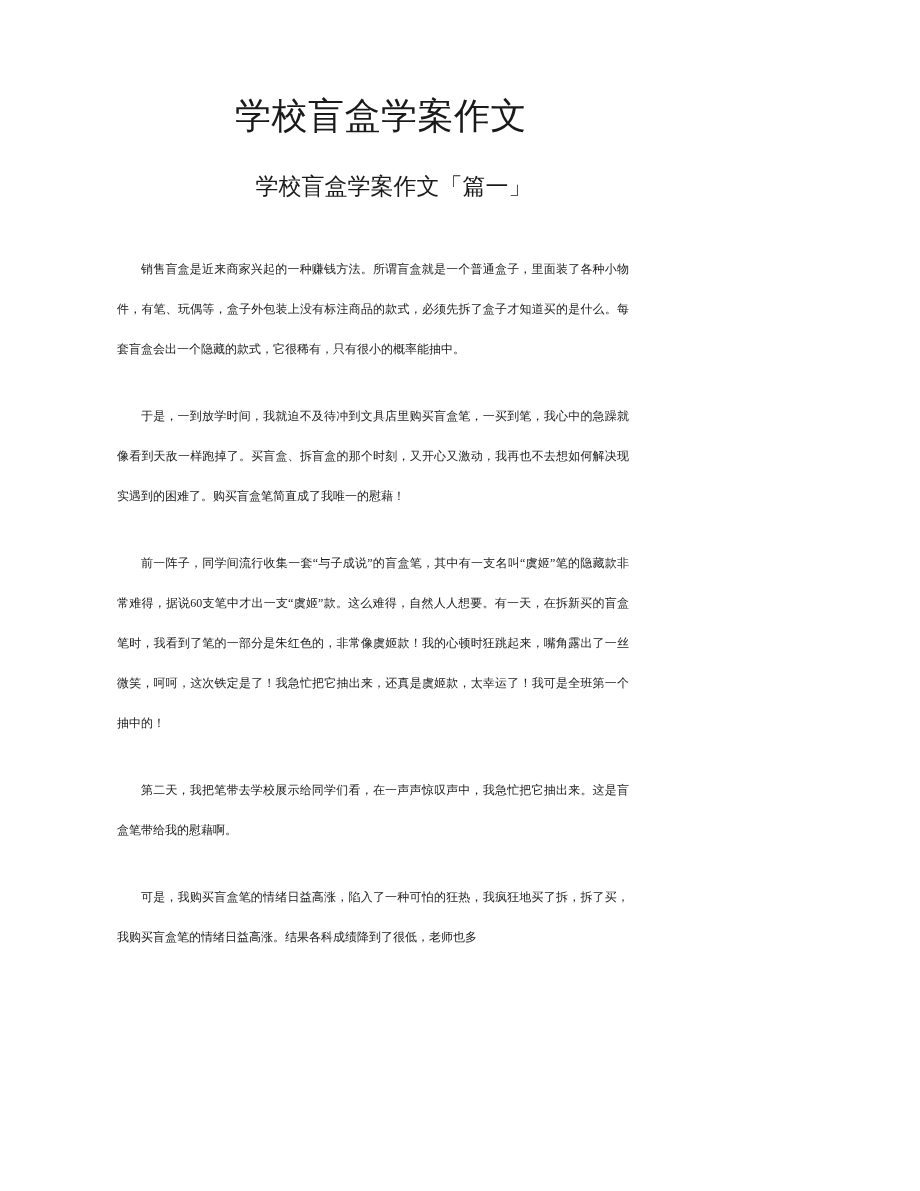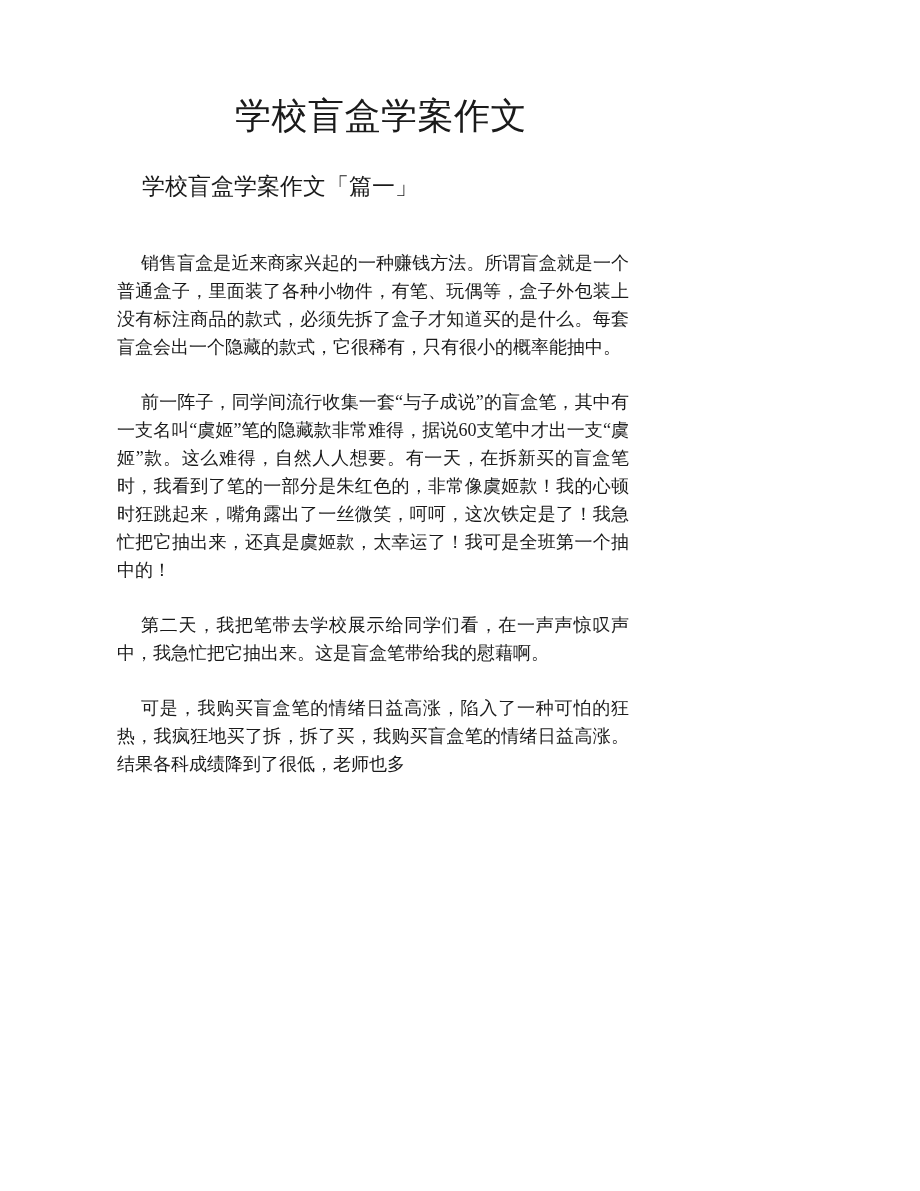--- a/index.html
+++ b/index.html
@@ -28,40 +28,42 @@
     text-align: center;
     margin: 0 0 36px 0;
     letter-spacing: 0.5px;
   }
   .section-heading {
     font-size: 23px;
     font-weight: 400;
     line-height: 25px;
     margin: 0 0 50px 0;
     text-indent: 25px;
+    text-align: center;
   }
   .body-para {
-    font-size: 18px;
-    line-height: 28px;
+    font-size: 12px;
+    line-height: 40px;
     margin: 0 16px 27px 0;
     text-align: justify;
     text-indent: 24px;
     word-break: break-all;
   }
 </style>
 </head>
 <body>
 
 <div class="page">
   <h1 class="doc-title">学校盲盒学案作文</h1>
 
   <h2 class="section-heading">学校盲盒学案作文「篇一」</h2>
 
   <p class="body-para">销售盲盒是近来商家兴起的一种赚钱方法。所谓盲盒就是一个普通盒子，里面装了各种小物件，有笔、玩偶等，盒子外包装上没有标注商品的款式，必须先拆了盒子才知道买的是什么。每套盲盒会出一个隐藏的款式，它很稀有，只有很小的概率能抽中。</p>
 
 
+  <p class="body-para">于是，一到放学时间，我就迫不及待冲到文具店里购买盲盒笔，一买到笔，我心中的急躁就像看到天敌一样跑掉了。买盲盒、拆盲盒的那个时刻，又开心又激动，我再也不去想如何解决现实遇到的困难了。购买盲盒笔简直成了我唯一的慰藉！</p>
 
   <p class="body-para">前一阵子，同学间流行收集一套“与子成说”的盲盒笔，其中有一支名叫“虞姬”笔的隐藏款非常难得，据说60支笔中才出一支“虞姬”款。这么难得，自然人人想要。有一天，在拆新买的盲盒笔时，我看到了笔的一部分是朱红色的，非常像虞姬款！我的心顿时狂跳起来，嘴角露出了一丝微笑，呵呵，这次铁定是了！我急忙把它抽出来，还真是虞姬款，太幸运了！我可是全班第一个抽中的！</p>
 
   <p class="body-para">第二天，我把笔带去学校展示给同学们看，在一声声惊叹声中，我急忙把它抽出来。这是盲盒笔带给我的慰藉啊。</p>
 
   <p class="body-para">可是，我购买盲盒笔的情绪日益高涨，陷入了一种可怕的狂热，我疯狂地买了拆，拆了买，我购买盲盒笔的情绪日益高涨。结果各科成绩降到了很低，老师也多</p>
 </div>
 
 </body></html>

